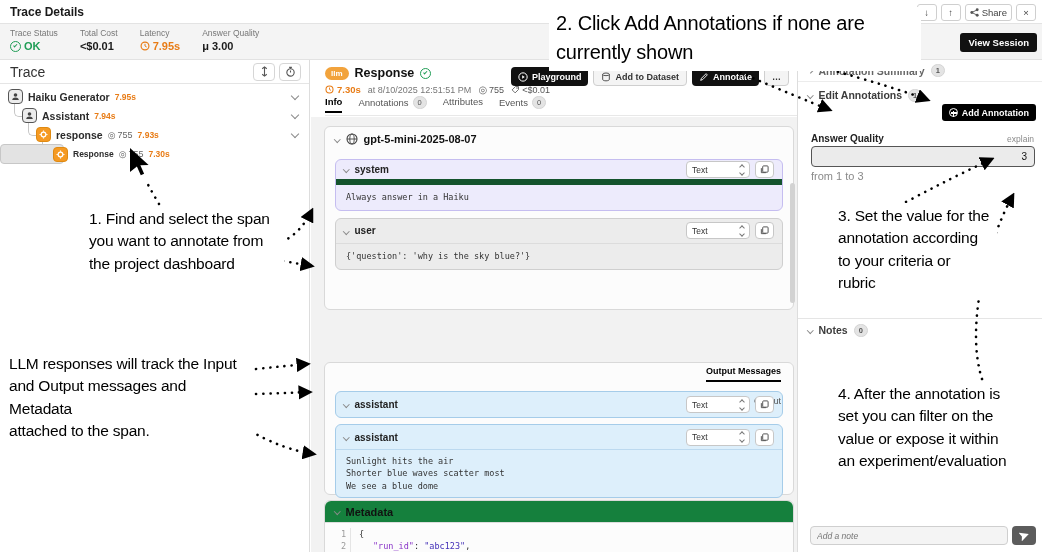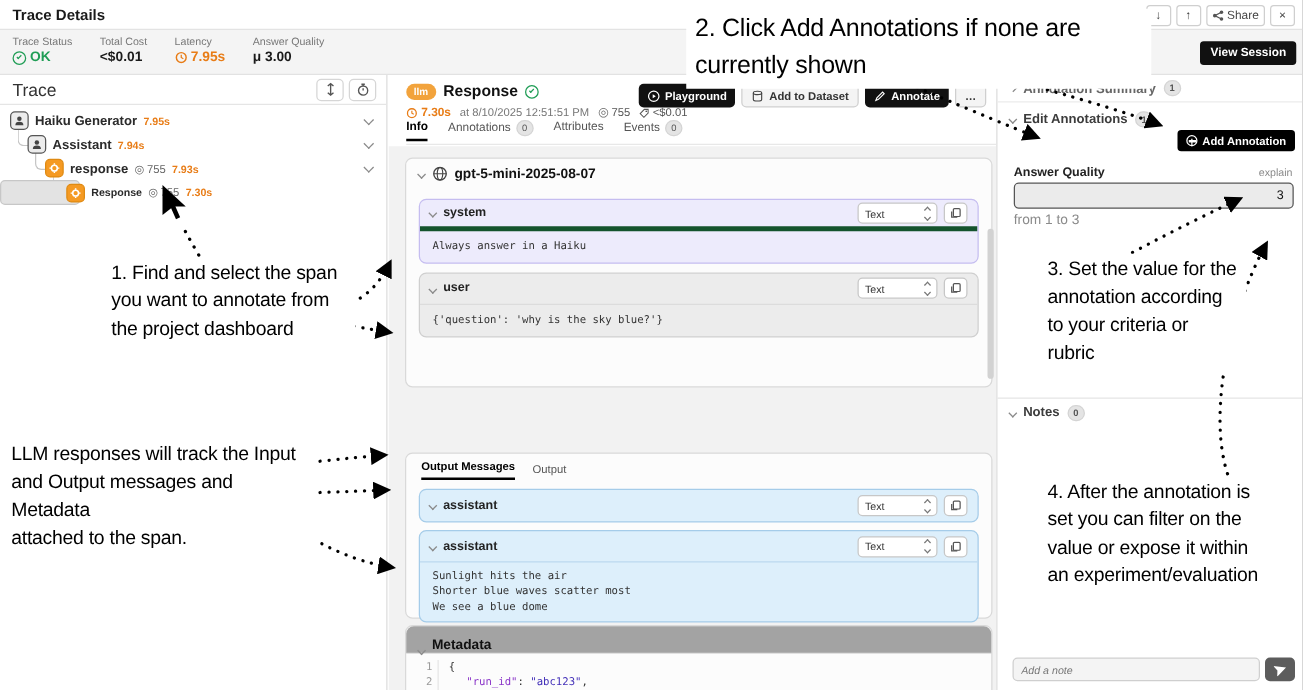--- a/index.html
+++ b/index.html
@@ -76,37 +76,37 @@
   .card-tabs { display:flex; gap:14px; padding:0 12px; height:21px; align-items:flex-end; }
   .ctab { font-size:9px; color:#555; padding-bottom:4px; }
   .ctab.on { font-weight:bold; color:#000; border-bottom:2px solid #000; }
   .card-body { padding:8px 10px; }
   .msg { border-radius:6px; overflow:hidden; margin-bottom:7px; }
   .msg:last-child { margin-bottom:0; }
   .msg.system { background:#edebfc; border:1px solid #c5bdf0; }
   .msg.user { background:#ececec; border:1px solid #cfcfcf; }
   .msg.assistant { background:#ddeffb; border:1px solid #a5cce9; }
   .msg-head { display:flex; align-items:center; gap:6px; height:25px; padding:0 8px; }
-  .msg.system .msg-head { border-bottom:4px solid #14532d; }
+  .msg.system .msg-head { border-bottom:6px solid #14532d; }
   .msg.user .msg-head { border-bottom:1px solid #dcdcdc; }
   .msg.assistant .msg-head.bb { border-bottom:1px solid #bcd9ef; }
   .role { font-size:10px; font-weight:bold; color:#222; }
   .msg-head .right { margin-left:auto; display:flex; gap:5px; align-items:center; }
   .sel { width:64px; height:17px; background:#fff; border:1px solid #c7c7c7; border-radius:4px;
          display:flex; align-items:center; justify-content:space-between; padding:0 5px; font-size:8.5px; color:#333; }
   .updn { display:flex; flex-direction:column; gap:2px; }
   .updn i { display:block; width:4px; height:4px; border-right:1.2px solid #777; border-bottom:1.2px solid #777; }
   .updn .u { transform:rotate(-135deg); } .updn .d { transform:rotate(45deg); }
   .copybtn { width:19px; height:17px; background:#fff; border:1px solid #c7c7c7; border-radius:4px;
              display:flex; align-items:center; justify-content:center; }
   .mono { font-family:"DejaVu Sans Mono", monospace; font-size:8.5px; color:#333; white-space:pre-line; padding:8px 10px; line-height:1.5; }
 
   
-  .meta-card-head { background:#a3a3a3; border-bottom:1px solid #ddd; border-radius:6px 6px 0 0;
-                    display:flex; align-items:flex-end; gap:6px; height:22px; padding:0 10px; }
+  .meta-card-head { background:#15803d; border-bottom:1px solid #ddd; border-radius:6px 6px 0 0;
+                    display:flex; align-items:center; gap:6px; height:22px; padding:0 10px; }
   .codewrap { display:flex; padding:5px 0; }
   .gutter { width:26px; text-align:right; padding-right:4px; color:#9a9a9a; border-right:1px solid #e5e5e5; }
   .code { padding-left:8px; }
   .codeline { font-family:"DejaVu Sans Mono", monospace; font-size:8.5px; line-height:12px; white-space:pre; }
   .codeline .k { color:#8a35c8; } .codeline .v { color:#4330b8; } .codeline .p { color:#333; }
   .codeline.ind { padding-left:14px; }
 
   
   .rrow { display:flex; align-items:center; gap:6px; padding:0 10px; height:22px; font-size:10.5px; font-weight:bold; color:#3c3c3c; }
   .rrow.bline { border-bottom:1px solid #ececec; }
@@ -396,21 +396,21 @@
                     </svg>
                   </span>
               </span>
             </div>
             <div class="mono" style="padding:6px 10px;">{'question': 'why is the sky blue?'}</div>
           </div>
         </div>
       </div>
 
       <div class="card" style="top:245px; height:133px;">
-        <div class="card-tabs" style="padding-top:3px;">
+        <div class="card-tabs" style="padding-top:3px;flex-direction:column;">
           <span class="ctab on">Output Messages</span>
           <span class="ctab">Output</span>
         </div>
         <div class="card-body" style="padding:7px 10px;">
           <div class="msg assistant" style="margin-bottom:6px;">
             <div class="msg-head">
               <span class="chev small"></span>
               <span class="role">assistant</span>
               <span class="right">
                 <span class="sel">

